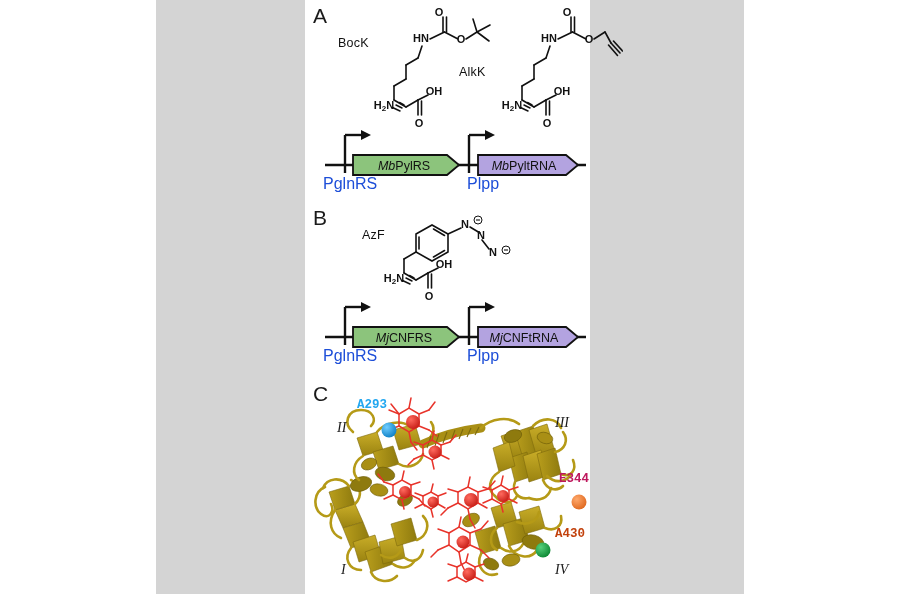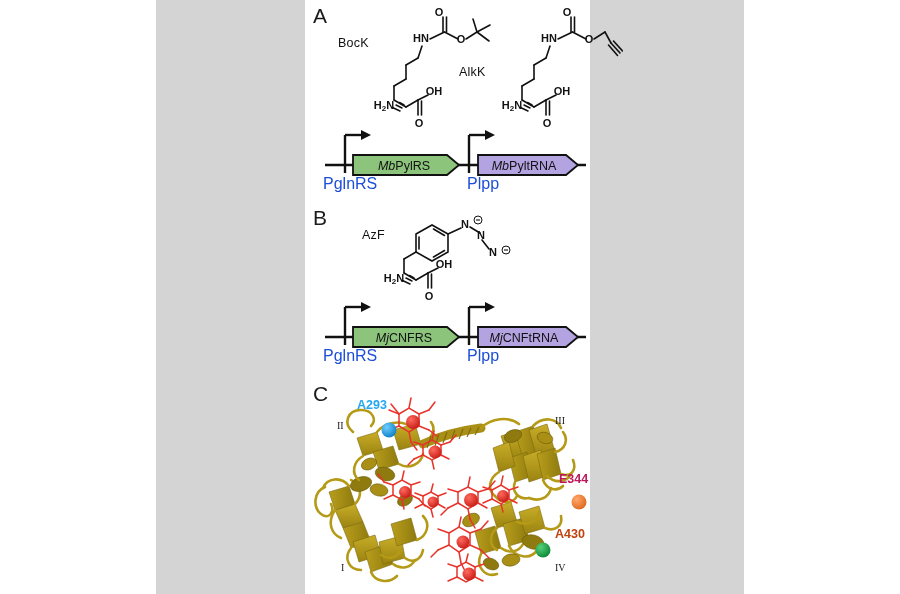--- a/index.html
+++ b/index.html
@@ -48,28 +48,29 @@
     font-family:"Liberation Sans", sans-serif;
     font-size:12.5px;
     fill:#111;
   }
   .gene-text .it{font-style:italic;}
   .res-label{
     position:absolute;
     font-size:12.5px;
     font-weight:bold;
     white-space:nowrap;
-    font-family:Liberation Sans, sans-serif;
+    font-family:Liberation Mono, monospace;
   }
   .roman{
     position:absolute;
-    font-size:10px;
+    font-size:14px;
     color:#1a1a1a;
     font-family:"Liberation Serif", serif;
     white-space:nowrap;
+    font-style:italic;
   }
 </style>
 </head>
 <body>
 
 <div id="backdrop"></div>
 
 <div id="figure">
 
   <div class="panel-letter" style="left:8px; top:5px;">A</div>

